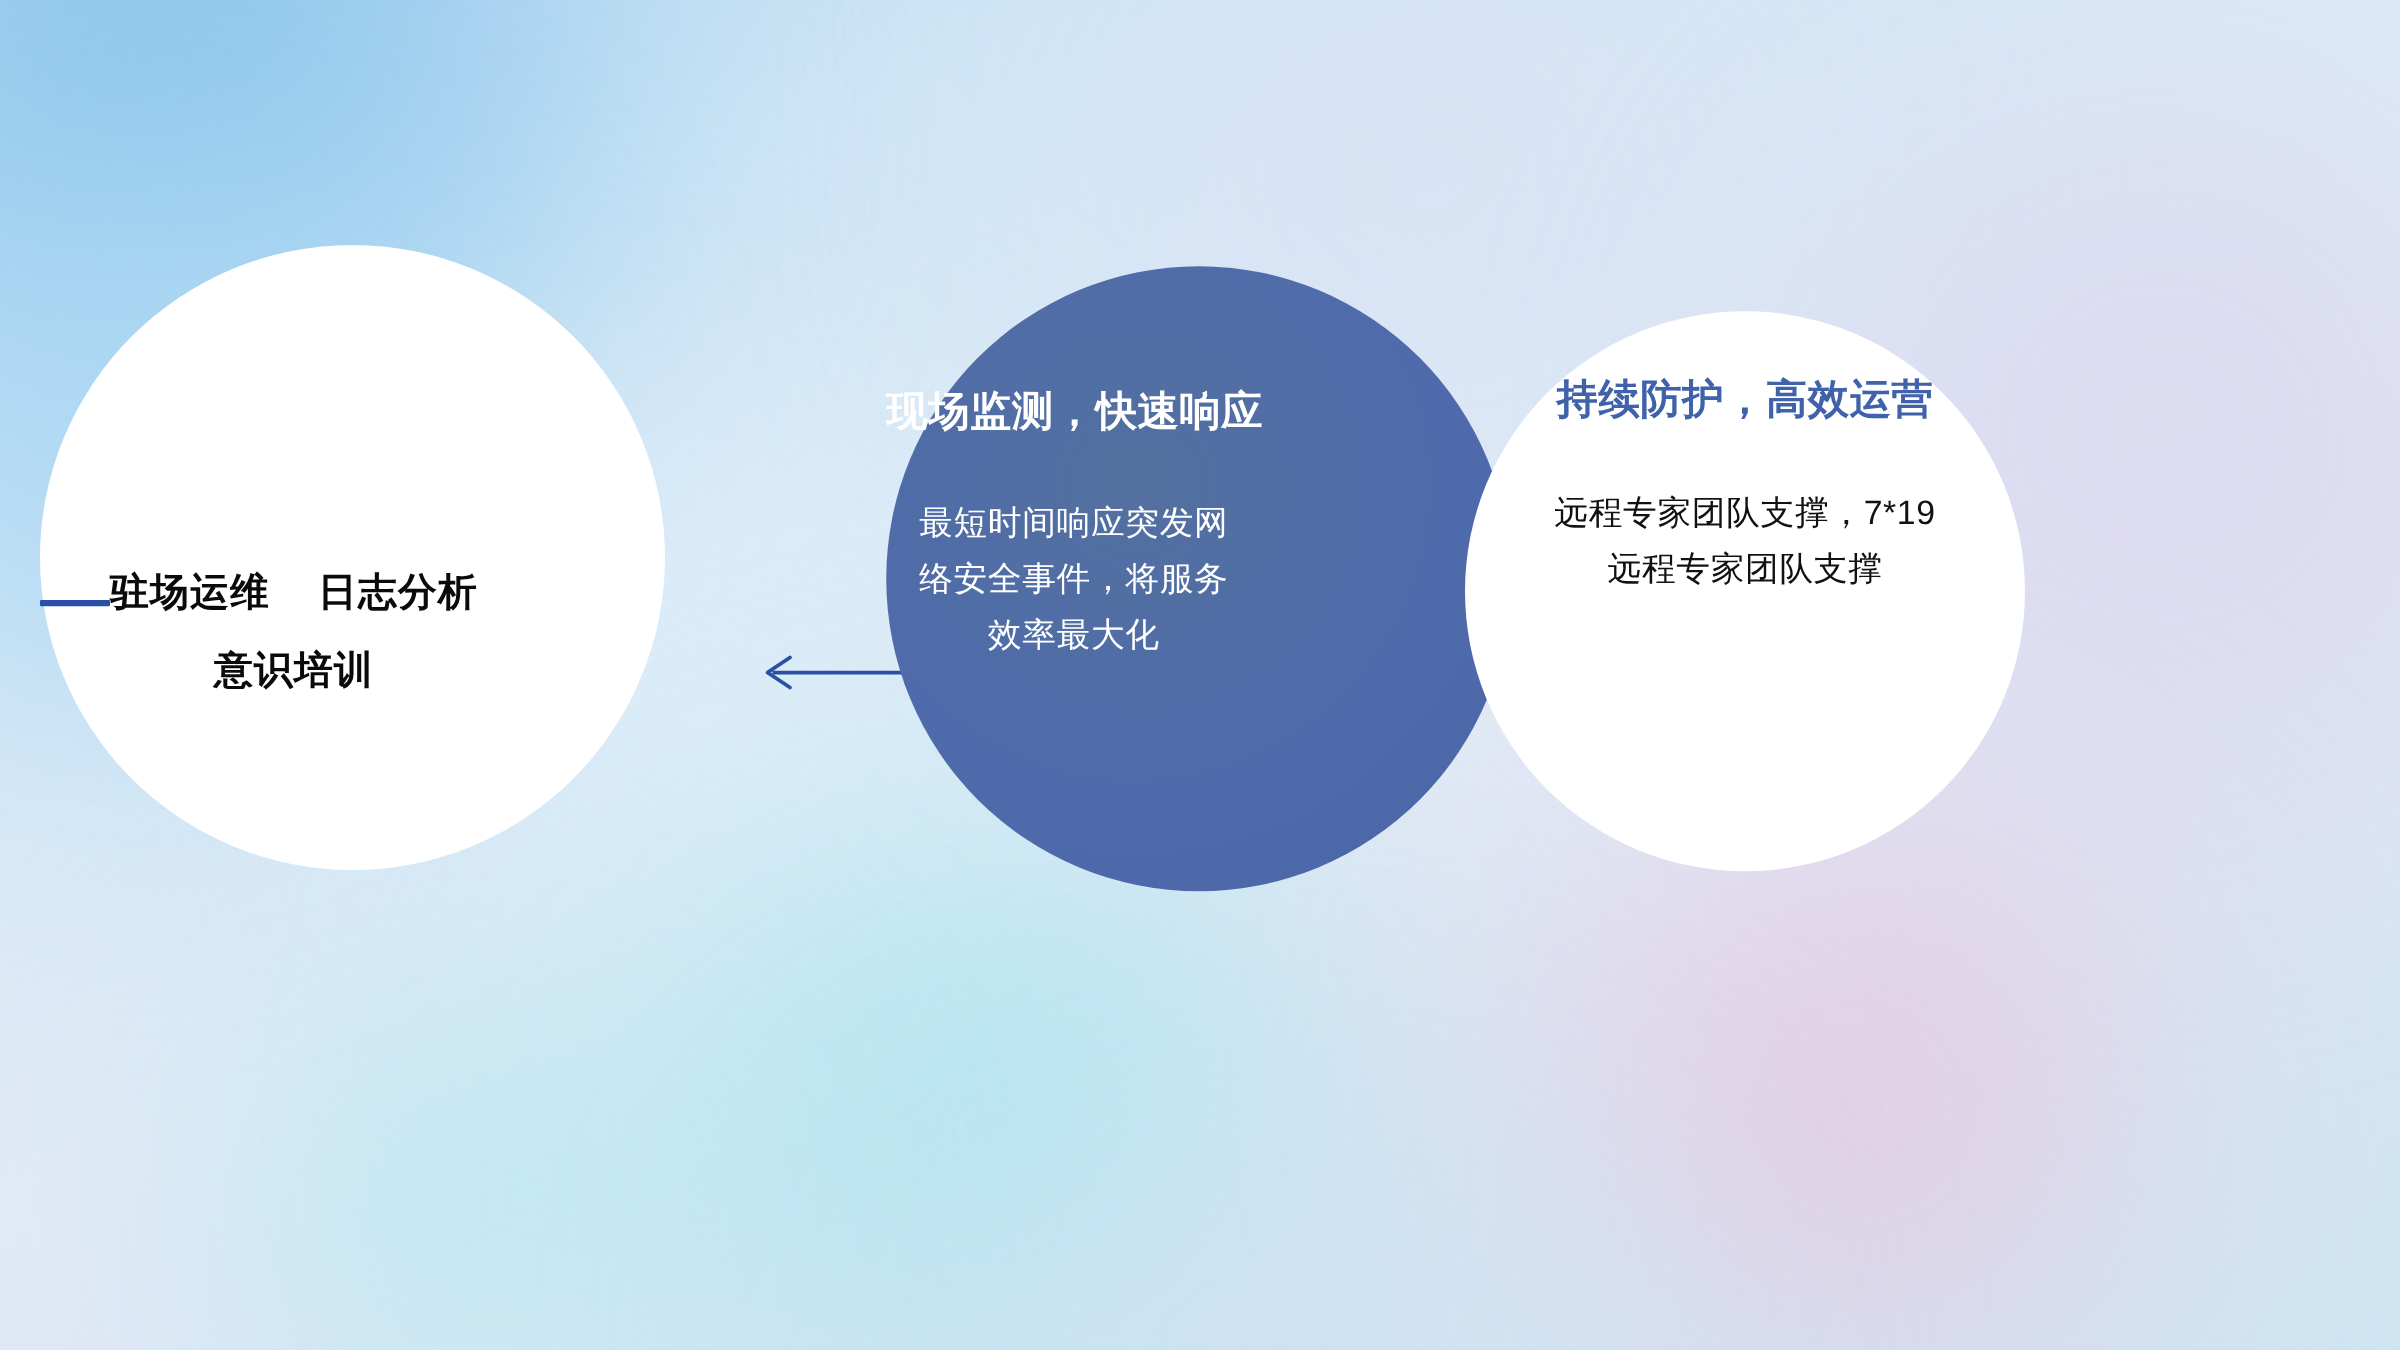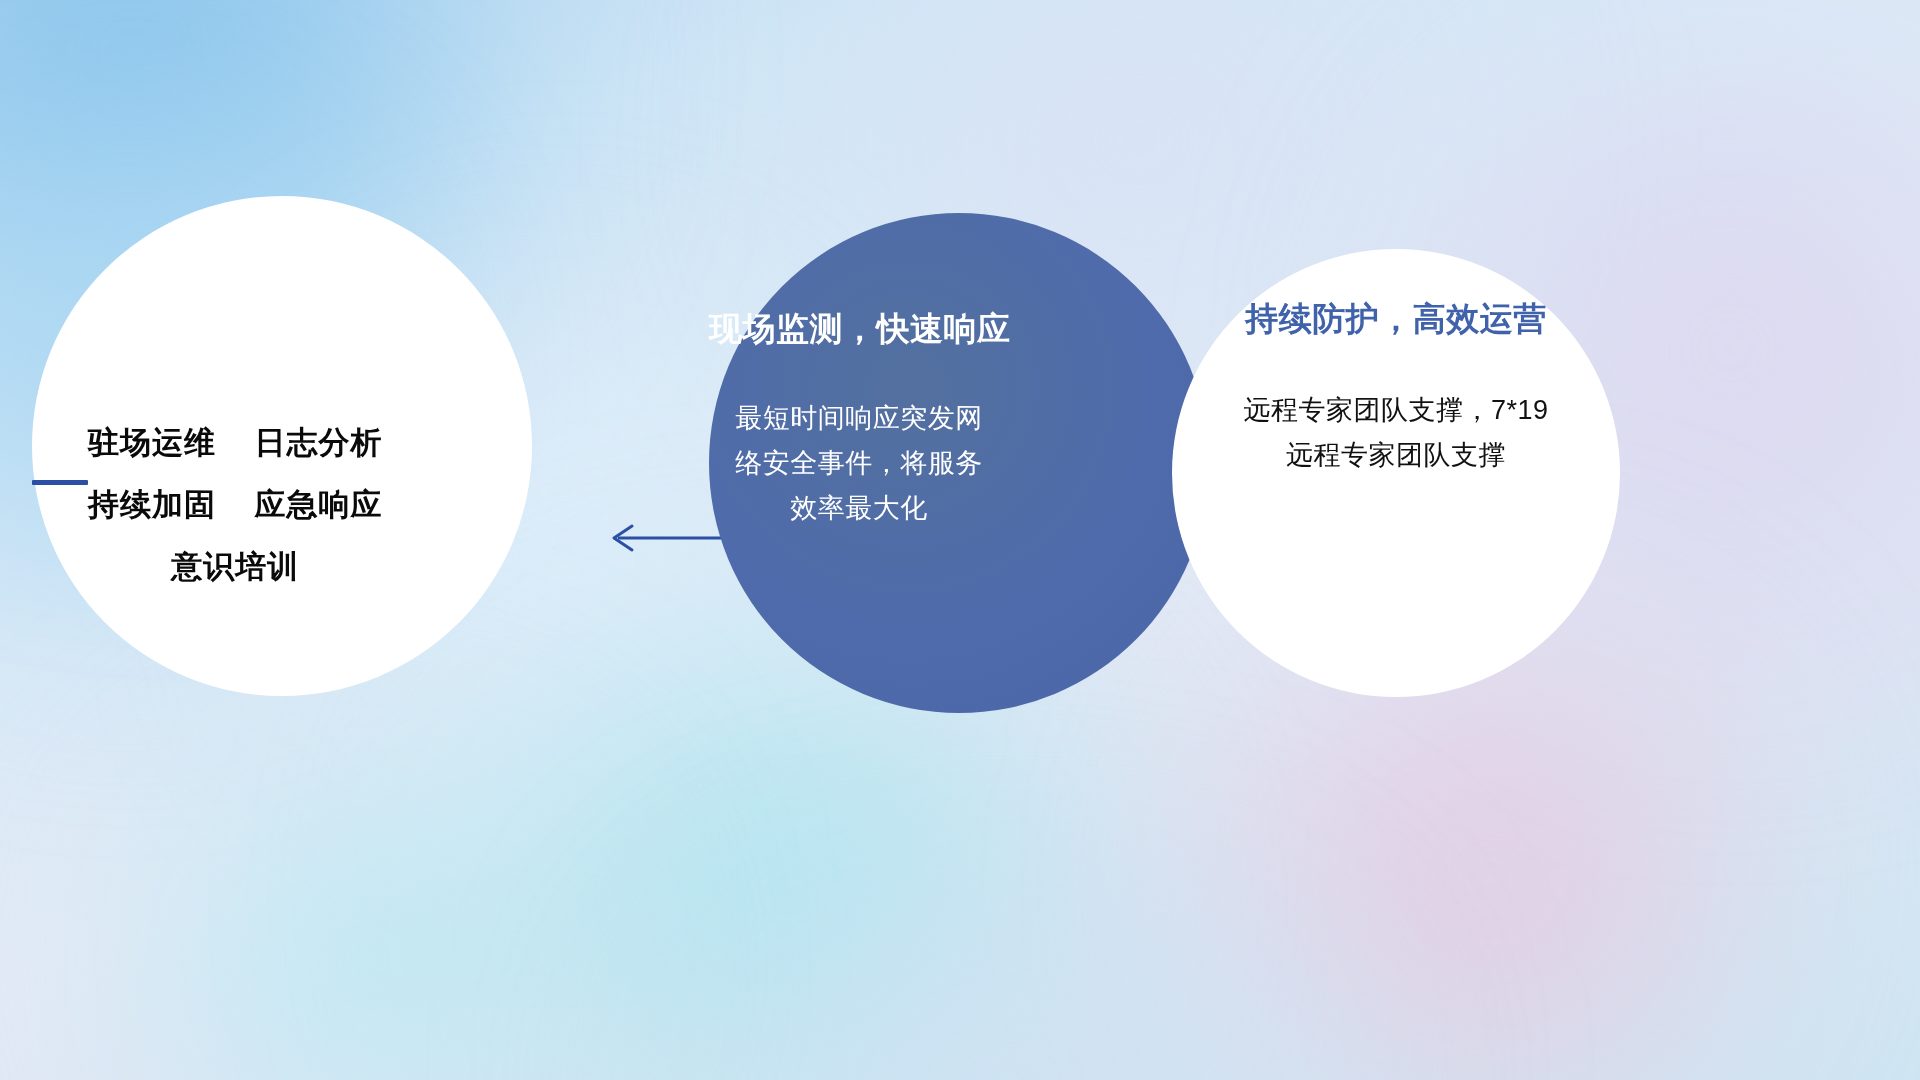--- a/index.html
+++ b/index.html
@@ -207,21 +207,20 @@
 
   <svg class="arrow" viewBox="0 0 260 36" xmlns="http://www.w3.org/2000/svg">
     <line x1="258" y1="18" x2="14" y2="18" stroke="#2b4fa4" stroke-width="3"></line>
     <polyline points="28,6 10,18 28,30" fill="none" stroke="#2b4fa4" stroke-width="3" stroke-linecap="round" stroke-linejoin="round"></polyline>
   </svg>
 
   <div class="circle circle-left">
     <div class="dash"></div>
     <div class="left-lines">
       <div class="ln">驻场运维    日志分析</div>
-      <div class="ln">持续加固    应急响应</div>
       <div class="ln">意识培训</div>
     </div>
   </div>
 
   <div class="circle circle-mid">
     <div class="mid-title">现场监测，快速响应</div>
     <div class="mid-body">
       <div>最短时间响应突发网</div>
       <div>络安全事件，将服务</div>
       <div>效率最大化</div>

